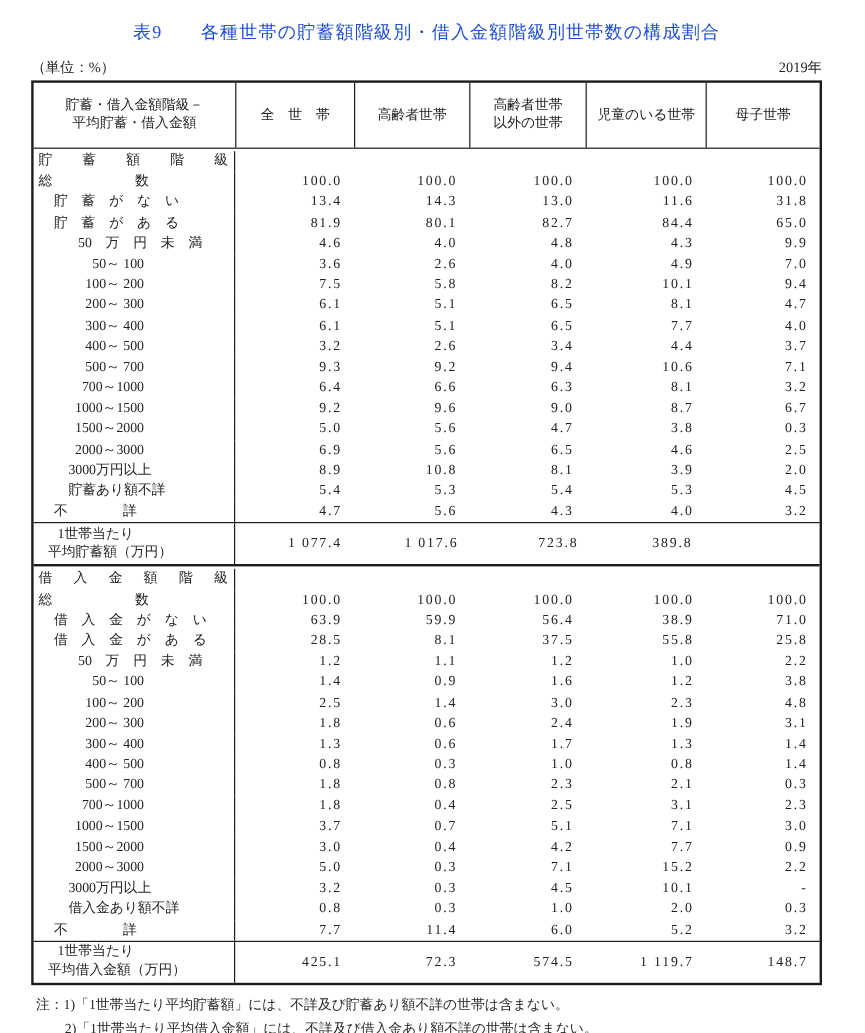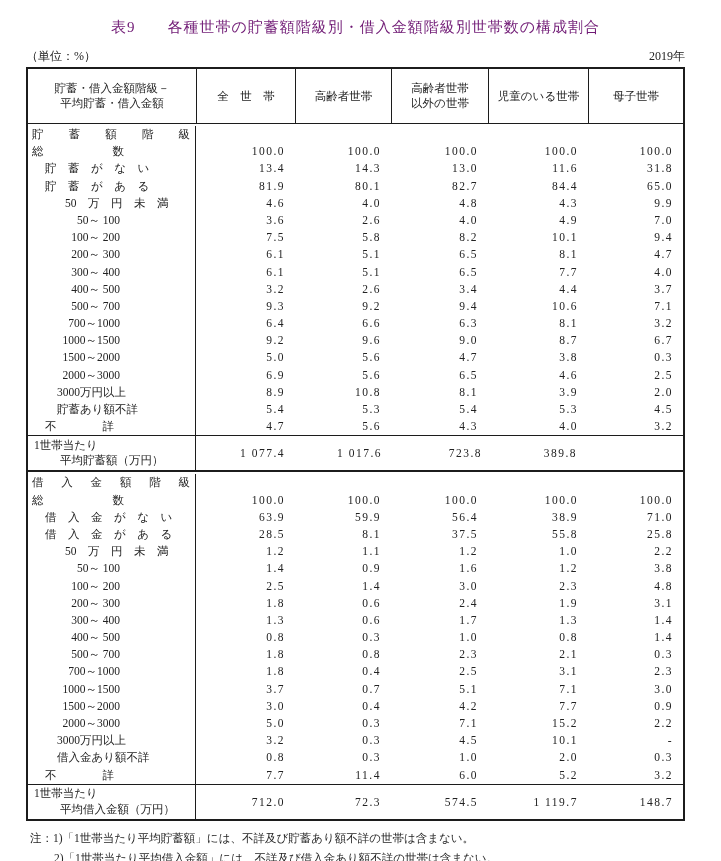--- a/index.html
+++ b/index.html
@@ -2,42 +2,42 @@
 <html><head>
 <meta charset="utf-8">
 <style>
   html,body { margin:0; padding:0; background:#ffffff; }
   body {
     width:721px; height:861px;
     font-family:"Liberation Serif","DejaVu Serif",serif;
     color:#222; overflow:hidden;
   }
   .page { box-sizing:border-box; padding:10px 36px 0 26px; }
-  .title { text-align:center; font-size:15px; letter-spacing:1px; margin-top:8px; color:#701a75; }
+  .title { text-align:center; font-size:15px; letter-spacing:1px; margin-top:8px; color:#1d4ed8; }
   .meta { display:flex; justify-content:space-between; 
           width:659px; font-size:12px; margin-top:11px; margin-bottom:2px; }
   .tbl { width:659px; box-sizing:border-box; border:2px solid #1c1c1c; background:#fff; }
   .hrow { display:flex; height:54px; border-bottom:1.5px solid #1c1c1c; }
   .th { box-sizing:border-box; display:flex; flex-direction:column; align-items:center;
         justify-content:center; text-align:center; font-size:11.5px; line-height:15px; }
   .th + .th { border-left:1px solid #1c1c1c; }
   .c0{width:168px} .c1{width:99px} .c2{width:96px} .c3{width:97px} .c4{width:100px} .c5{width:95px}
   .section { padding-top:2px; }
   .section + .section { border-top:2px solid #1c1c1c; }
   .row { display:flex; height:17.2px; line-height:17.2px; font-size:11.5px; }
   .lab { box-sizing:border-box; width:168px; border-right:1px solid #1c1c1c;
          white-space:pre; overflow:hidden; }
   .val { box-sizing:border-box; text-align:right; padding-right:10px; letter-spacing:1.5px; }
   .ind0{padding-left:4px} .ind1{padding-left:17px} .ind2{padding-left:29px} .ind25{padding-left:37px}
   .rngbox { display:inline-block; width:92px; text-align:right; white-space:pre; }
   .spread { display:inline-flex; justify-content:space-between; width:158px; margin-left:4px; }
   .sumrow { display:flex; height:34px; font-size:11.5px; border-top:1px solid #1c1c1c; }
   .sumrow .lab { display:flex; flex-direction:column; justify-content:center; line-height:15.5px; }
   .sumrow .val { display:flex; align-items:center; justify-content:flex-end; }
-  .sl1 { padding-left:6px; } .sl2 { padding-left:32px; }
+  .sl1 { padding-left:20px; } .sl2 { padding-left:12px; }
   .notes { font-size:11.5px; line-height:20px; margin-top:7px; color:#262626; }
   .n1 { margin-left:4px; } .n2 { margin-left:28px; }
 </style>
 </head>
 <body>
 
 <div class="page">
   <div class="title">表9　　各種世帯の貯蓄額階級別・借入金額階級別世帯数の構成割合</div>
   <div class="meta">
     <span>（単位：%）</span>
@@ -359,21 +359,21 @@
         <div class="row">
           <div class="lab ind1">不　　　　詳</div>
           <div class="val c1">7.7</div>
           <div class="val c2">11.4</div>
           <div class="val c3">6.0</div>
           <div class="val c4">5.2</div>
           <div class="val c5">3.2</div>
         </div>
         <div class="sumrow">
           <div class="lab"><div class="sl1">1世帯当たり</div><div class="sl2">平均借入金額（万円）</div></div>
-          <div class="val c1">712.0</div>
+          <div class="val c1">425.1</div>
           <div class="val c2">72.3</div>
           <div class="val c3">574.5</div>
           <div class="val c4">1 119.7</div>
           <div class="val c5">148.7</div>
         </div>
       </div>
     </div>
   <div class="notes">
     <div class="n1">注：1)「1世帯当たり平均貯蓄額」には、不詳及び貯蓄あり額不詳の世帯は含まない。</div>
     <div class="n2">2)「1世帯当たり平均借入金額」には、不詳及び借入金あり額不詳の世帯は含まない。</div>

